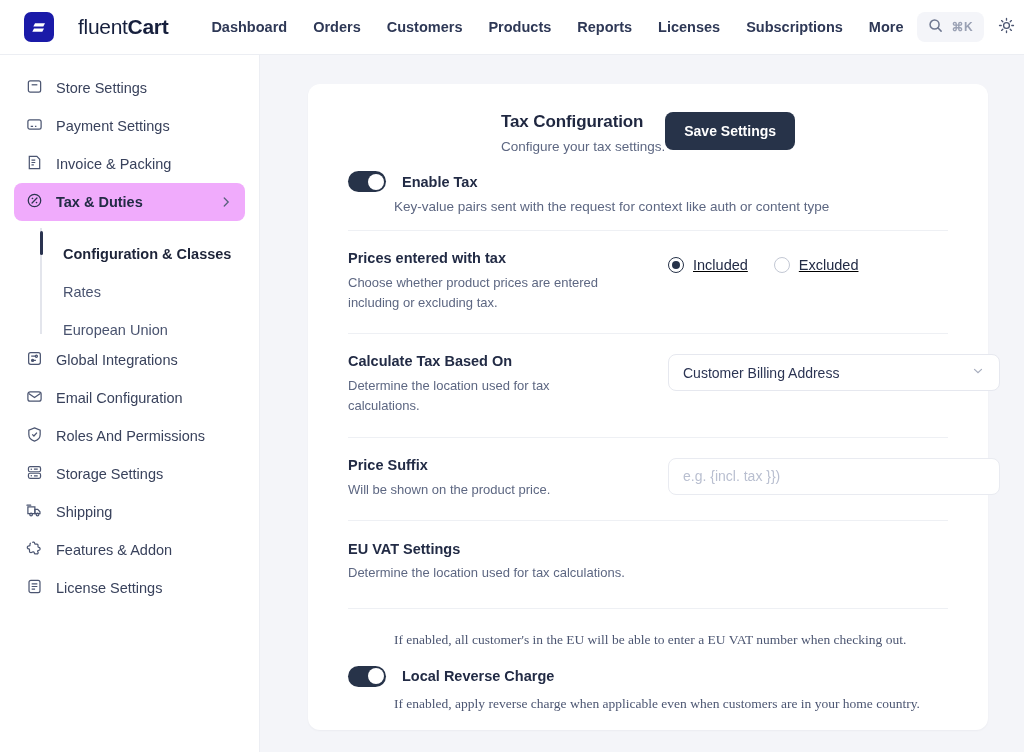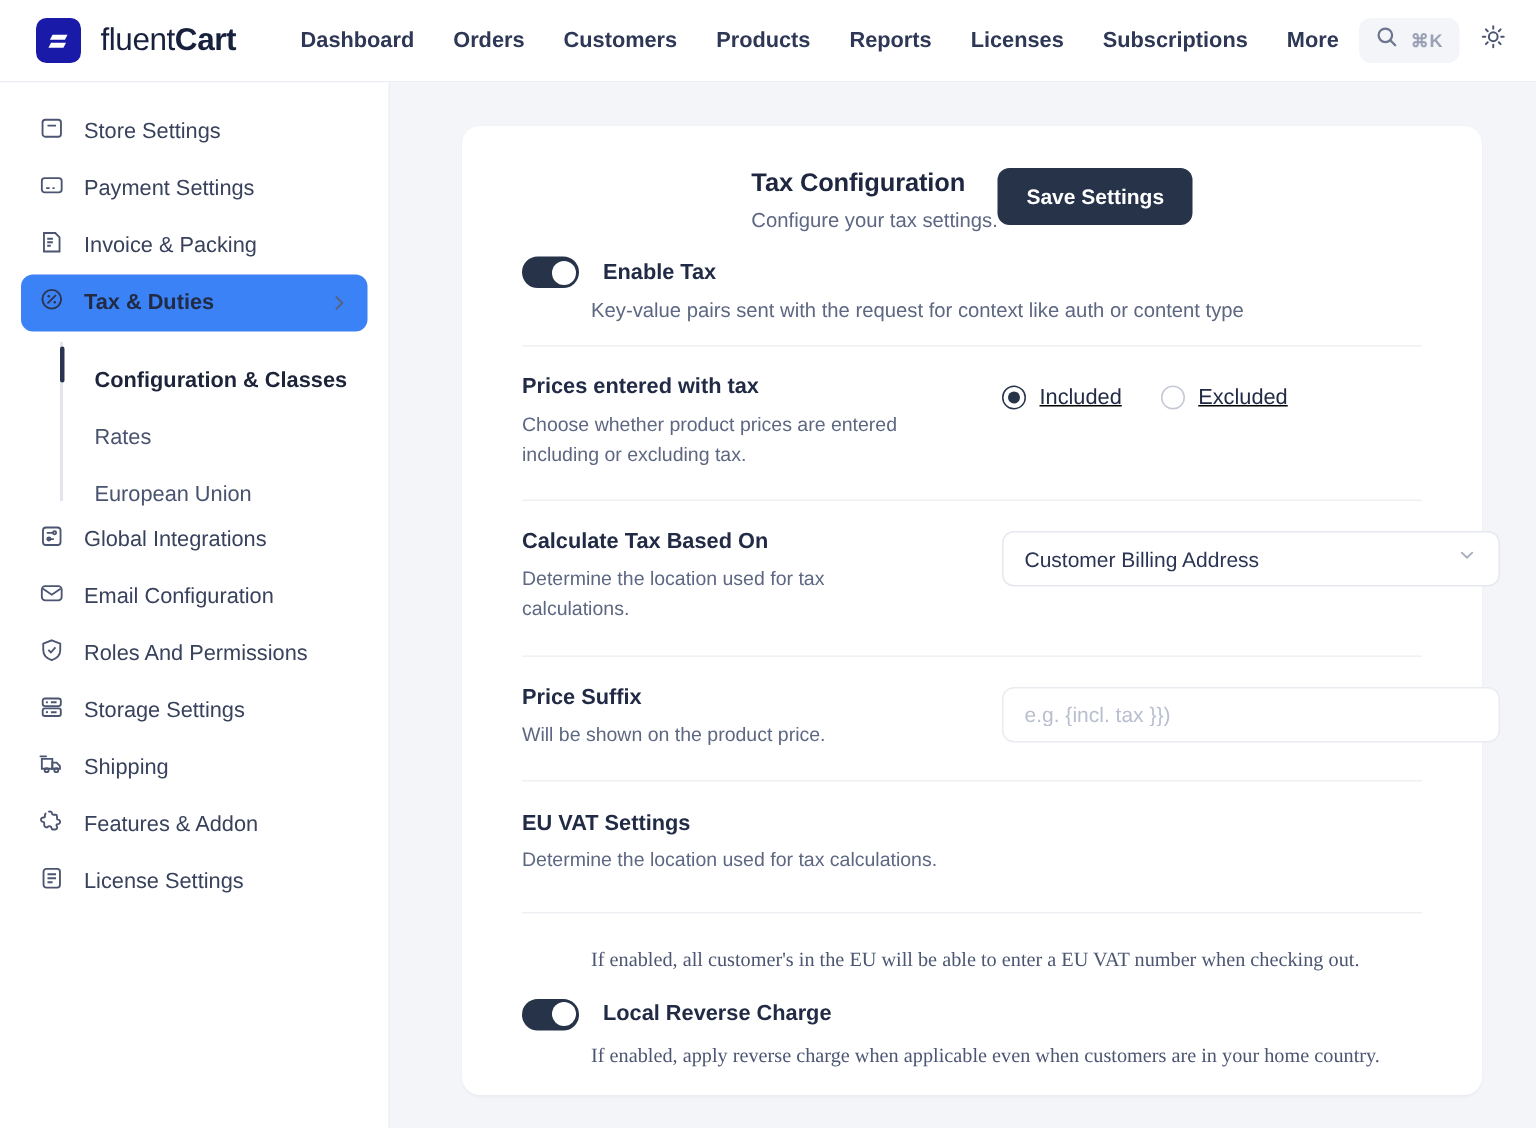--- a/index.html
+++ b/index.html
@@ -13,21 +13,21 @@
   .app { width: 1024px; height: 752px; display: flex; flex-direction: column; }
 
   
   .topbar {
     height: 55px; min-height: 55px;
     background: #ffffff;
     border-bottom: 1px solid #eceef3;
     display: flex; align-items: center;
     padding: 0 16px 0 24px;
   }
-  .brand { display: flex; align-items: center; gap: 13px; margin-right: 30px; }
+  .brand { display: flex; align-items: center; gap: 24px; margin-right: 30px; }
   .brand-mark {
     width: 30px; height: 30px; border-radius: 7px;
     background: #1a1aa8;
     display: flex; align-items: center; justify-content: center;
   }
   .brand-text { font-size: 21px; color: #17203d; letter-spacing: -0.3px; }
   .brand-text .lite { font-weight: 400; }
   .brand-text .bold { font-weight: 700; }
 
   .nav { display: flex; align-items: center; gap: 0px; flex: 1; }
@@ -57,21 +57,21 @@
     background: #ffffff;
     border-right: 1px solid #eceef3;
     padding: 14px 14px 0 14px;
     overflow: hidden;
   }
   .side-item {
     display: flex; align-items: center; gap: 13px;
     height: 38px; padding: 0 12px; border-radius: 8px;
     cursor: pointer; color: #3b4560; position: relative;
   }
-  .side-item.active { background: #3b82f6; }
+  .side-item.active { background: #f0abfc; }
   .side-label { font-size: 14.5px; font-weight: 500; color: #39425c; white-space: nowrap; }
   .side-item.active .side-label { font-weight: 700; color: #222b45; }
   .side-chevron { margin-left: auto; display: flex; align-items: center; }
 
   .subnav { position: relative; margin: 3px 0 3px 26px; padding-left: 0; }
   .subnav::before {
     content: ""; position: absolute; left: 0; top: 4px; bottom: 4px;
     width: 2px; background: #e3e5ec;
   }
   .sub-item {

